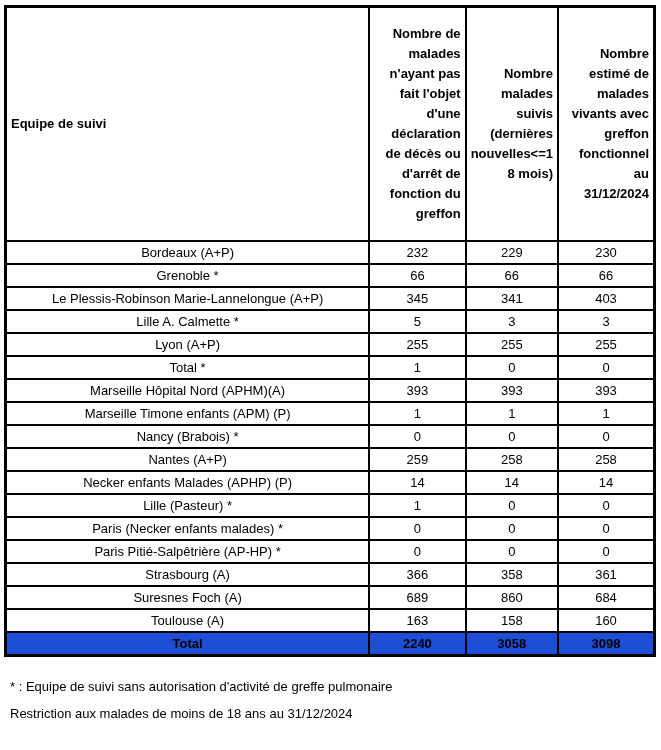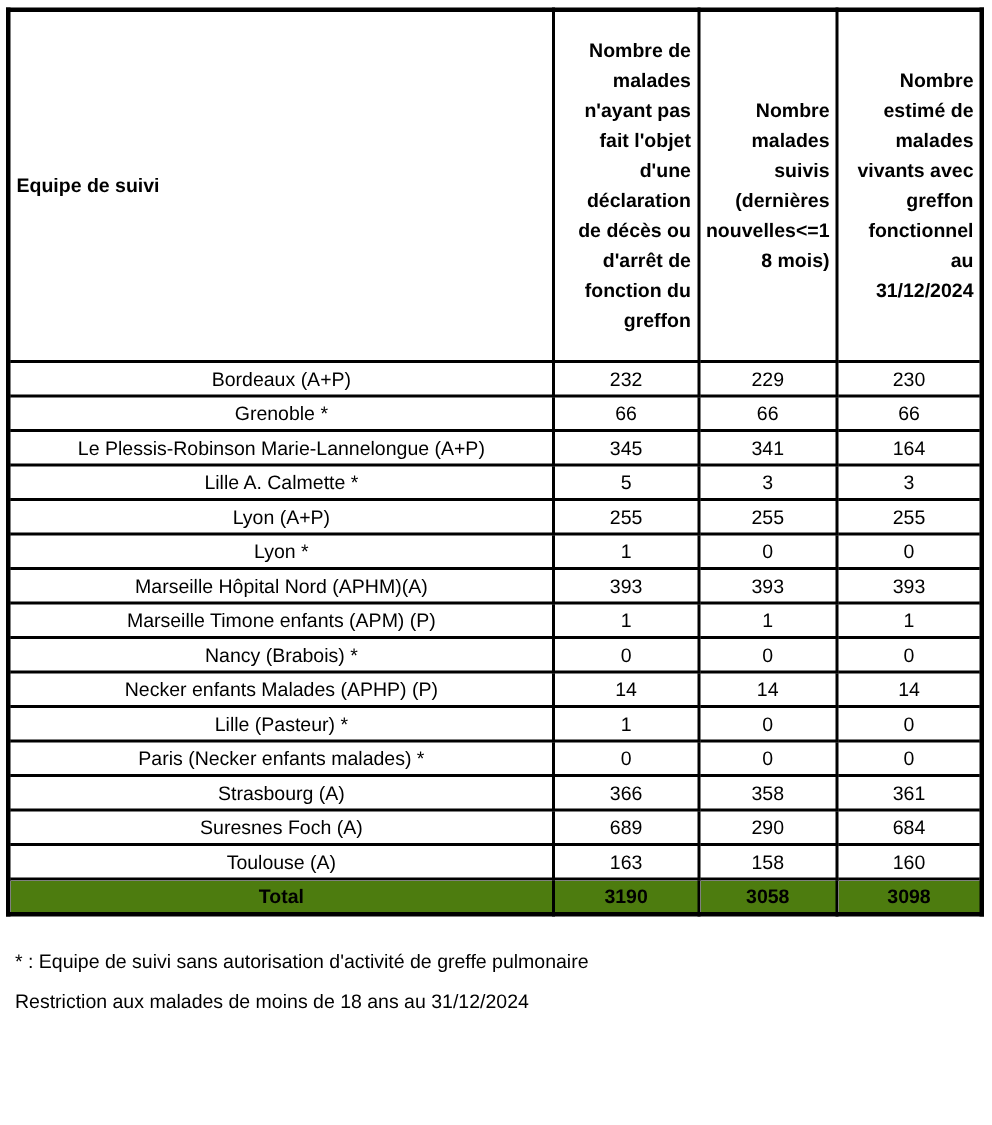--- a/index.html
+++ b/index.html
@@ -124,36 +124,36 @@
         <tr>
       <td class="team">Grenoble *</td>
       <td class="val">66</td>
       <td class="val">66</td>
       <td class="val">66</td>
     </tr>
         <tr>
       <td class="team">Le Plessis-Robinson Marie-Lannelongue (A+P)</td>
       <td class="val">345</td>
       <td class="val">341</td>
-      <td class="val">164</td>
+      <td class="val">403</td>
     </tr>
         <tr>
       <td class="team">Lille A. Calmette *</td>
       <td class="val">5</td>
       <td class="val">3</td>
       <td class="val">3</td>
     </tr>
         <tr>
       <td class="team">Lyon (A+P)</td>
       <td class="val">255</td>
       <td class="val">255</td>
       <td class="val">255</td>
     </tr>
         <tr>
-      <td class="team">Lyon *</td>
+      <td class="team">Total *</td>
       <td class="val">1</td>
       <td class="val">0</td>
       <td class="val">0</td>
     </tr>
         <tr>
       <td class="team">Marseille Hôpital Nord (APHM)(A)</td>
       <td class="val">393</td>
       <td class="val">393</td>
       <td class="val">393</td>
     </tr>
@@ -163,60 +163,72 @@
       <td class="val">1</td>
       <td class="val">1</td>
     </tr>
         <tr>
       <td class="team">Nancy (Brabois) *</td>
       <td class="val">0</td>
       <td class="val">0</td>
       <td class="val">0</td>
     </tr>
         <tr>
+      <td class="team">Nantes (A+P)</td>
+      <td class="val">259</td>
+      <td class="val">258</td>
+      <td class="val">258</td>
+    </tr>
+        <tr>
       <td class="team">Necker enfants Malades (APHP) (P)</td>
       <td class="val">14</td>
       <td class="val">14</td>
       <td class="val">14</td>
     </tr>
         <tr>
       <td class="team">Lille (Pasteur) *</td>
       <td class="val">1</td>
       <td class="val">0</td>
       <td class="val">0</td>
     </tr>
         <tr>
       <td class="team">Paris (Necker enfants malades) *</td>
       <td class="val">0</td>
       <td class="val">0</td>
       <td class="val">0</td>
     </tr>
         <tr>
+      <td class="team">Paris Pitié-Salpêtrière (AP-HP) *</td>
+      <td class="val">0</td>
+      <td class="val">0</td>
+      <td class="val">0</td>
+    </tr>
+        <tr>
       <td class="team">Strasbourg (A)</td>
       <td class="val">366</td>
       <td class="val">358</td>
       <td class="val">361</td>
     </tr>
         <tr>
       <td class="team">Suresnes Foch (A)</td>
       <td class="val">689</td>
-      <td class="val">290</td>
+      <td class="val">860</td>
       <td class="val">684</td>
     </tr>
         <tr>
       <td class="team">Toulouse (A)</td>
       <td class="val">163</td>
       <td class="val">158</td>
       <td class="val">160</td>
     </tr>
       </tbody>
     <tfoot>
-      <tr id="total-row" style="background: #4d7c0f;">
+      <tr id="total-row" style="background: #1d4ed8;">
         <td class="team">Total</td>
-        <td class="val">3190</td>
+        <td class="val">2240</td>
         <td class="val">3058</td>
         <td class="val">3098</td>
       </tr>
     </tfoot>
   </table>
 
   <div class="footnotes">
     <p>* : Equipe de suivi sans autorisation d'activité de greffe pulmonaire</p>
     <p>Restriction aux malades de moins de 18 ans au 31/12/2024</p>
 

